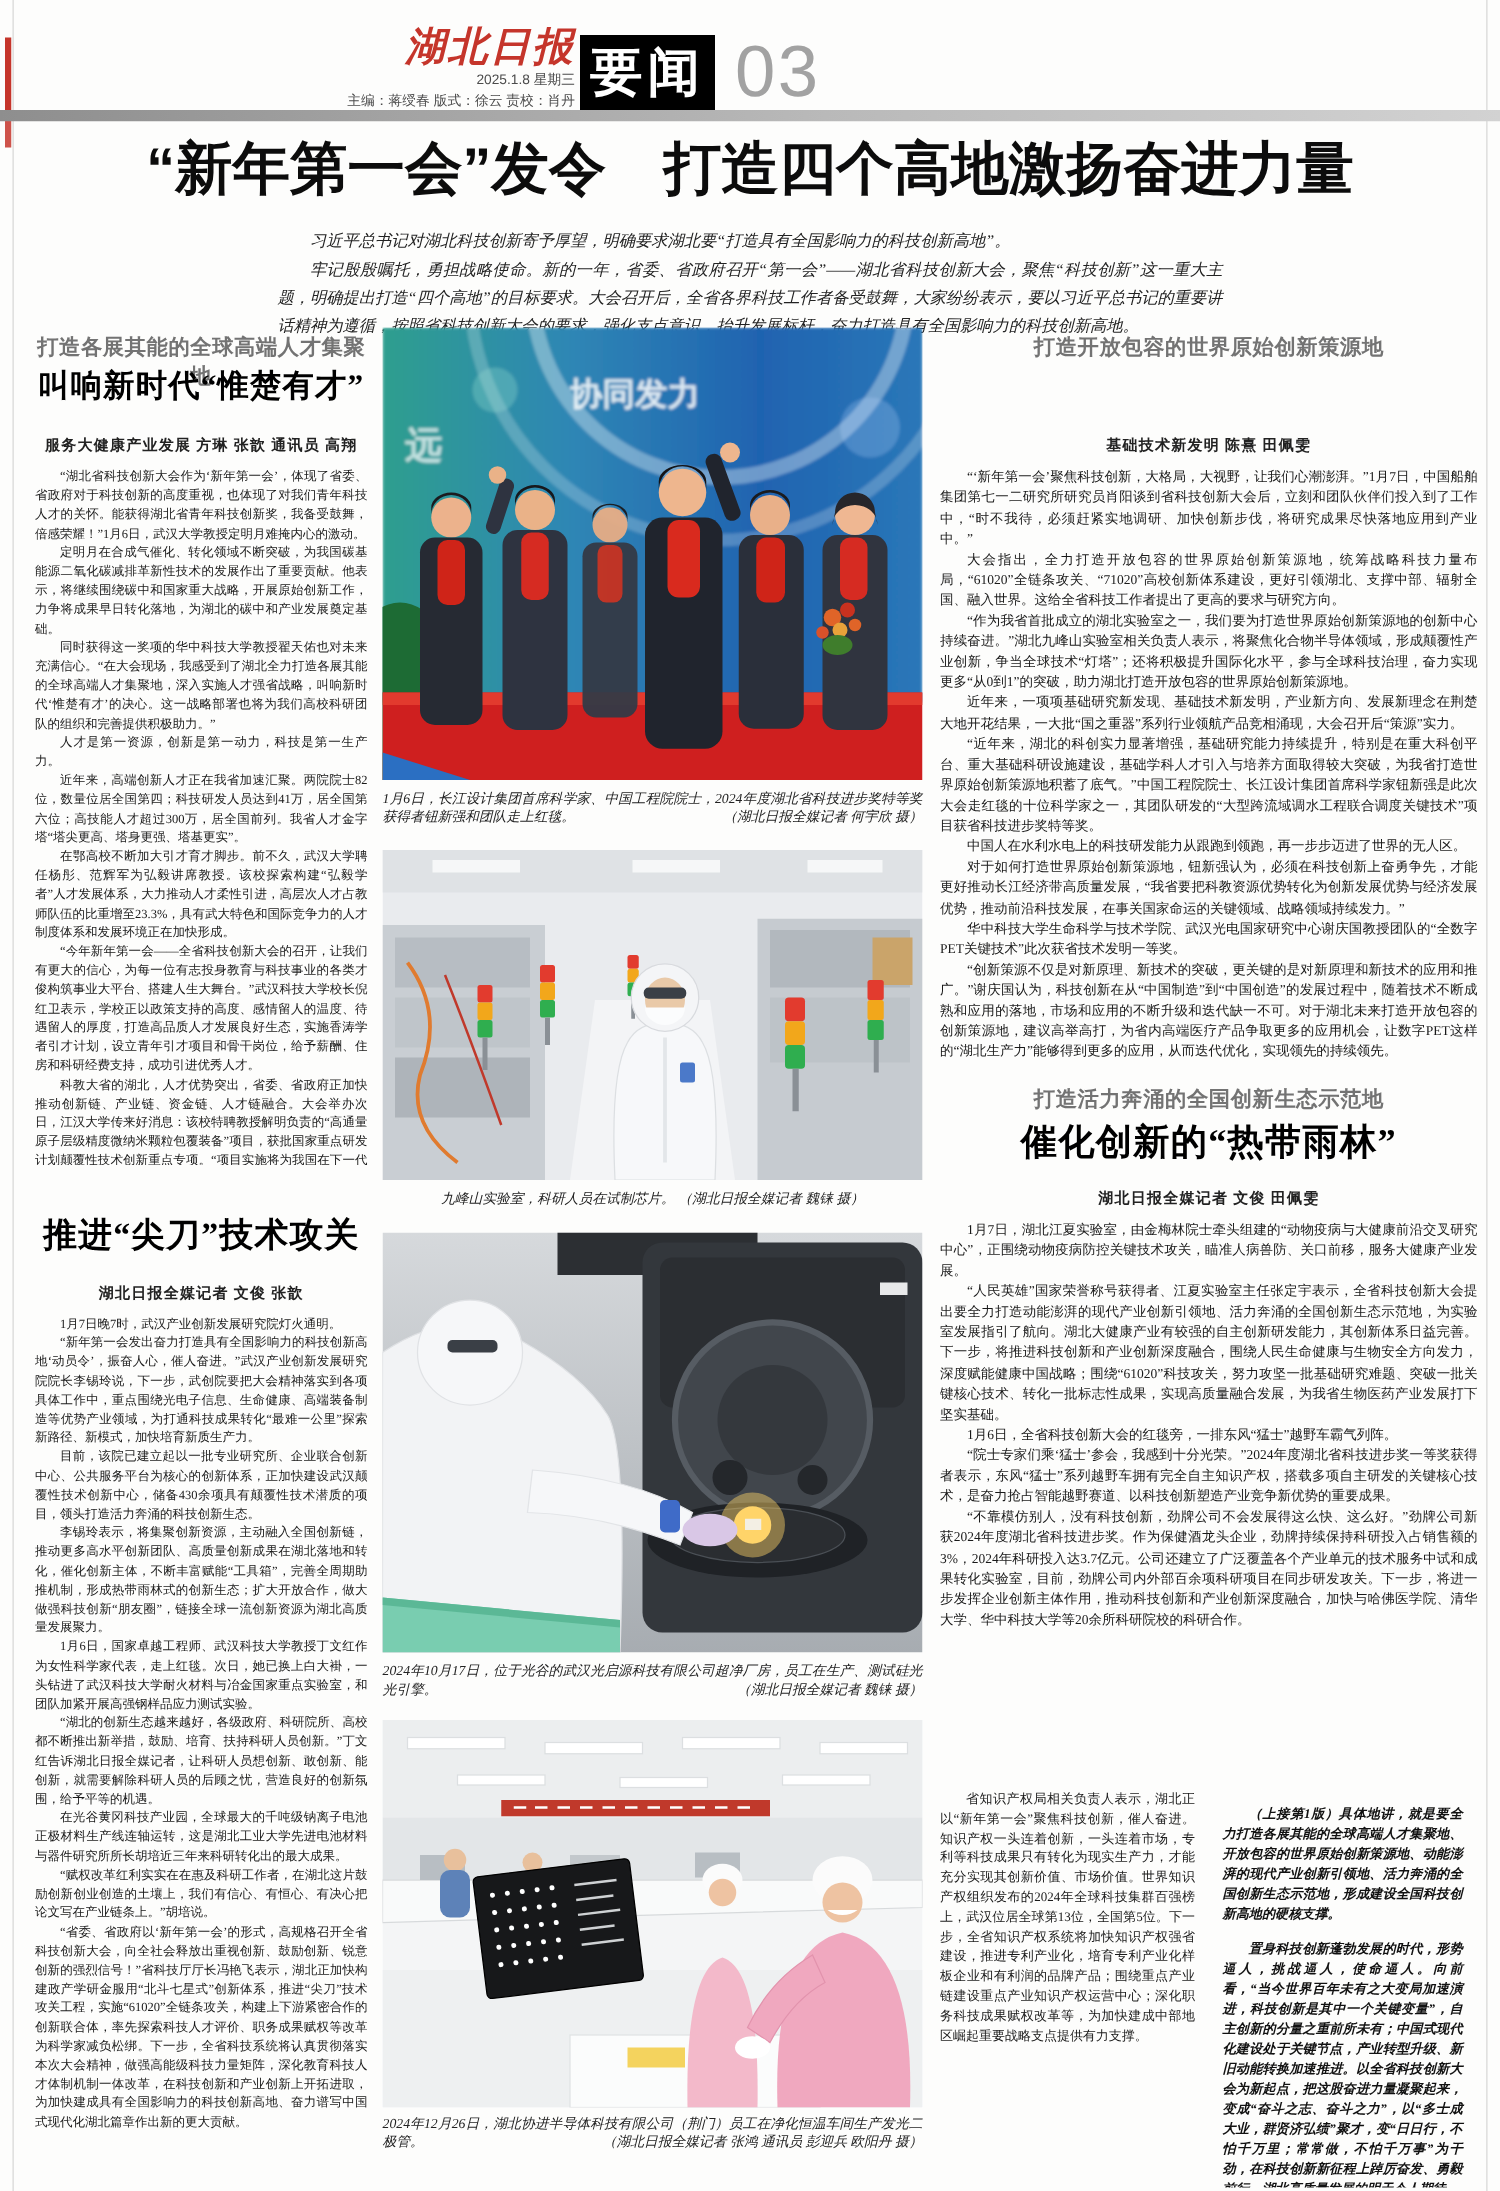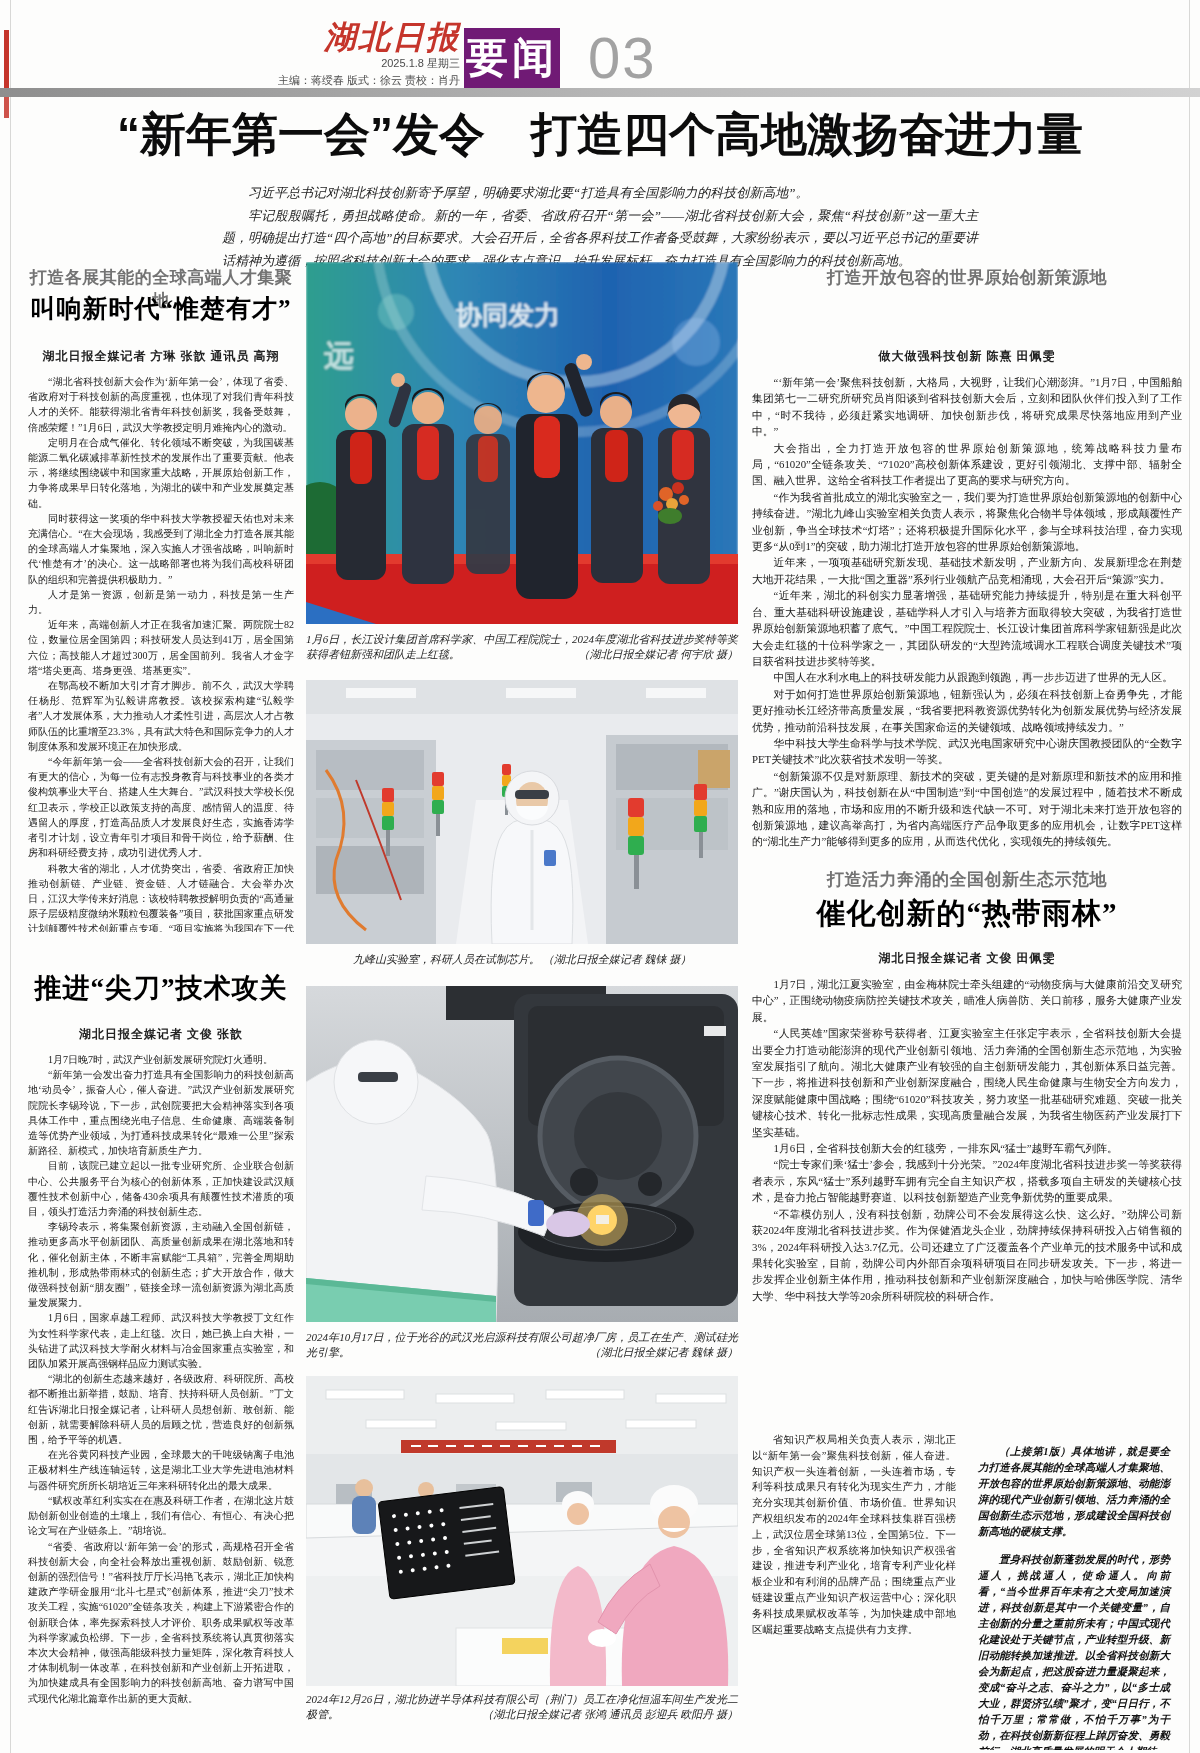--- a/index.html
+++ b/index.html
@@ -9,21 +9,21 @@
   .rule-l{left:10px;} .rule-r{left:1189px;}
   .fold-mark{position:absolute;left:4px;top:30px;width:5px;height:60px;background:#c5352b;}
   .fold-mark2{position:absolute;left:4px;top:96px;width:5px;height:22px;background:#c5352b;opacity:.85;}
 
   
   .mast{position:absolute;left:240px;top:20px;width:220px;text-align:right;}
   .logo{font-family:"Liberation Serif",serif;font-style:italic;font-weight:900;
         font-size:32px;line-height:34px;color:#c5352b;letter-spacing:2px;}
   .mdate{font-family:"Liberation Sans","DejaVu Sans",sans-serif;font-size:11px;color:#4c4c4c;margin-top:2px;}
   .mstaff{font-family:"Liberation Sans",sans-serif;font-size:11px;color:#4c4c4c;margin-top:2px;}
-  .section-box{position:absolute;left:464px;top:28px;width:96px;height:60px;background:#701a75;
+  .section-box{position:absolute;left:464px;top:28px;width:108px;height:60px;background:#000000;
         color:#fff;display:flex;align-items:center;justify-content:center;
         font-family:"Liberation Sans",sans-serif;font-weight:700;font-size:42px;letter-spacing:4px;}
   .page-no{position:absolute;left:588px;top:24px;font-family:"Liberation Sans",sans-serif;
         font-size:58px;font-weight:400;color:#a2a2a2;letter-spacing:2px;}
   .head-bar{position:absolute;left:0;top:88px;width:1200px;height:9px;
         background:linear-gradient(90deg,#8e8e8e,#b9b9b9 55%,#d2d2d2);}
 
   
   .lead-headline{position:absolute;left:0;top:104px;width:1200px;margin:0;text-align:center;
         font-family:"Liberation Sans","DejaVu Sans",sans-serif;font-weight:900;font-size:46px;
@@ -77,21 +77,21 @@
   <div class="head-bar"></div>
 
   <h1 class="lead-headline">“新年第一会”发令　打造四个高地激扬奋进力量</h1>
   <div class="lead-intro">
     <p>习近平总书记对湖北科技创新寄予厚望，明确要求湖北要“打造具有全国影响力的科技创新高地”。</p>
     <p>牢记殷殷嘱托，勇担战略使命。新的一年，省委、省政府召开“第一会”——湖北省科技创新大会，聚焦“科技创新”这一重大主题，明确提出打造“四个高地”的目标要求。大会召开后，全省各界科技工作者备受鼓舞，大家纷纷表示，要以习近平总书记的重要讲话精神为遵循，按照省科技创新大会的要求，强化支点意识，抬升发展标杆，奋力打造具有全国影响力的科技创新高地。</p>
   </div>
 
   <div class="col kicker" style="left:28px;top:266px;width:266px;">打造各展其能的全球高端人才集聚地</div>
   <h2 class="col art-head" style="left:28px;top:292px;width:266px;">叫响新时代“惟楚有才”</h2>
-  <div class="col byline" style="left:28px;top:348px;width:266px;">湖北日报全媒记者 方琳 张歆 通讯员 高翔</div>
+  <div class="col byline" style="left:28px;top:348px;width:266px;">服务大健康产业发展 方琳 张歆 通讯员 高翔</div>
   <div class="col body-text" style="left:28px;top:374px;width:266px;height:558px;">
     <p>“湖北省科技创新大会作为‘新年第一会’，体现了省委、省政府对于科技创新的高度重视，也体现了对我们青年科技人才的关怀。能获得湖北省青年科技创新奖，我备受鼓舞，倍感荣耀！”1月6日，武汉大学教授定明月难掩内心的激动。</p>
     <p>定明月在合成气催化、转化领域不断突破，为我国碳基能源二氧化碳减排革新性技术的发展作出了重要贡献。他表示，将继续围绕碳中和国家重大战略，开展原始创新工作，力争将成果早日转化落地，为湖北的碳中和产业发展奠定基础。</p>
     <p>同时获得这一奖项的华中科技大学教授翟天佑也对未来充满信心。“在大会现场，我感受到了湖北全力打造各展其能的全球高端人才集聚地，深入实施人才强省战略，叫响新时代‘惟楚有才’的决心。这一战略部署也将为我们高校科研团队的组织和完善提供积极助力。”</p>
     <p>人才是第一资源，创新是第一动力，科技是第一生产力。</p>
     <p>近年来，高端创新人才正在我省加速汇聚。两院院士82位，数量位居全国第四；科技研发人员达到41万，居全国第六位；高技能人才超过300万，居全国前列。我省人才金字塔“塔尖更高、塔身更强、塔基更实”。</p>
     <p>在鄂高校不断加大引才育才脚步。前不久，武汉大学聘任杨彤、范辉军为弘毅讲席教授。该校探索构建“弘毅学者”人才发展体系，大力推动人才柔性引进，高层次人才占教师队伍的比重增至23.3%，具有武大特色和国际竞争力的人才制度体系和发展环境正在加快形成。</p>
     <p>“今年新年第一会——全省科技创新大会的召开，让我们有更大的信心，为每一位有志投身教育与科技事业的各类才俊构筑事业大平台、搭建人生大舞台。”武汉科技大学校长倪红卫表示，学校正以政策支持的高度、感情留人的温度、待遇留人的厚度，打造高品质人才发展良好生态，实施香涛学者引才计划，设立青年引才项目和骨干岗位，给予薪酬、住房和科研经费支持，成功引进优秀人才。</p>
     <p>科教大省的湖北，人才优势突出，省委、省政府正加快推动创新链、产业链、资金链、人才链融合。大会举办次日，江汉大学传来好消息：该校特聘教授解明负责的“高通量原子层级精度微纳米颗粒包覆装备”项目，获批国家重点研发计划颠覆性技术创新重点专项。“项目实施将为我国在下一代电池技术的全球竞争中抢占先机提供重要支撑。我们将加快推进。”解明信心十足。</p>
   </div>
@@ -405,21 +405,21 @@
         <ellipse cx="296" cy="262" rx="14" ry="9" fill="#ffffff"></ellipse>
       </g>
     </svg>
   </figure>
   <div class="cap" style="left:306px;top:1692px;width:432px;">
     <span class="cap-text">2024年12月26日，湖北协进半导体科技有限公司（荆门）员工在净化恒温车间生产发光二极管。</span>
     <span class="credit">（湖北日报全媒记者 张鸿 通讯员 彭迎兵 欧阳丹 摄）</span>
   </div>
 
   <div class="col kicker" style="left:752px;top:266px;width:430px;">打造开放包容的世界原始创新策源地</div>
-  <div class="col byline" style="left:752px;top:348px;width:430px;">做大做强科技创新 陈熹 田佩雯</div>
+  <div class="col byline" style="left:752px;top:348px;width:430px;">基础技术新发明 陈熹 田佩雯</div>
   <div class="col body-text rt" style="left:752px;top:374px;width:430px;height:484px;">
     <p>“‘新年第一会’聚焦科技创新，大格局，大视野，让我们心潮澎湃。”1月7日，中国船舶集团第七一二研究所研究员肖阳谈到省科技创新大会后，立刻和团队伙伴们投入到了工作中，“时不我待，必须赶紧实地调研、加快创新步伐，将研究成果尽快落地应用到产业中。”</p>
     <p>大会指出，全力打造开放包容的世界原始创新策源地，统筹战略科技力量布局，“61020”全链条攻关、“71020”高校创新体系建设，更好引领湖北、支撑中部、辐射全国、融入世界。这给全省科技工作者提出了更高的要求与研究方向。</p>
     <p>“作为我省首批成立的湖北实验室之一，我们要为打造世界原始创新策源地的创新中心持续奋进。”湖北九峰山实验室相关负责人表示，将聚焦化合物半导体领域，形成颠覆性产业创新，争当全球技术“灯塔”；还将积极提升国际化水平，参与全球科技治理，奋力实现更多“从0到1”的突破，助力湖北打造开放包容的世界原始创新策源地。</p>
     <p>近年来，一项项基础研究新发现、基础技术新发明，产业新方向、发展新理念在荆楚大地开花结果，一大批“国之重器”系列行业领航产品竞相涌现，大会召开后“策源”实力。</p>
     <p>“近年来，湖北的科创实力显著增强，基础研究能力持续提升，特别是在重大科创平台、重大基础科研设施建设，基础学科人才引入与培养方面取得较大突破，为我省打造世界原始创新策源地积蓄了底气。”中国工程院院士、长江设计集团首席科学家钮新强是此次大会走红毯的十位科学家之一，其团队研发的“大型跨流域调水工程联合调度关键技术”项目获省科技进步奖特等奖。</p>
     <p>中国人在水利水电上的科技研发能力从跟跑到领跑，再一步步迈进了世界的无人区。</p>
     <p>对于如何打造世界原始创新策源地，钮新强认为，必须在科技创新上奋勇争先，才能更好推动长江经济带高质量发展，“我省要把科教资源优势转化为创新发展优势与经济发展优势，推动前沿科技发展，在事关国家命运的关键领域、战略领域持续发力。”</p>
     <p>华中科技大学生命科学与技术学院、武汉光电国家研究中心谢庆国教授团队的“全数字PET关键技术”此次获省技术发明一等奖。</p>
     <p>“创新策源不仅是对新原理、新技术的突破，更关键的是对新原理和新技术的应用和推广。”谢庆国认为，科技创新在从“中国制造”到“中国创造”的发展过程中，随着技术不断成熟和应用的落地，市场和应用的不断升级和迭代缺一不可。对于湖北未来打造开放包容的创新策源地，建议高举高打，为省内高端医疗产品争取更多的应用机会，让数字PET这样的“湖北生产力”能够得到更多的应用，从而迭代优化，实现领先的持续领先。</p>

